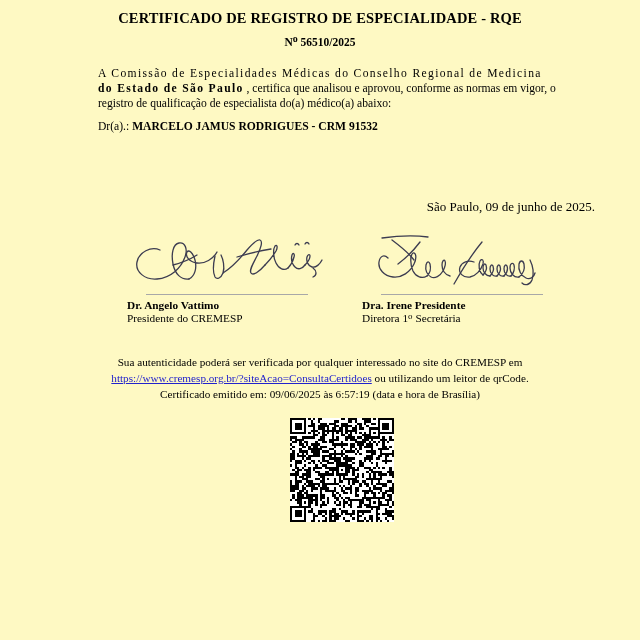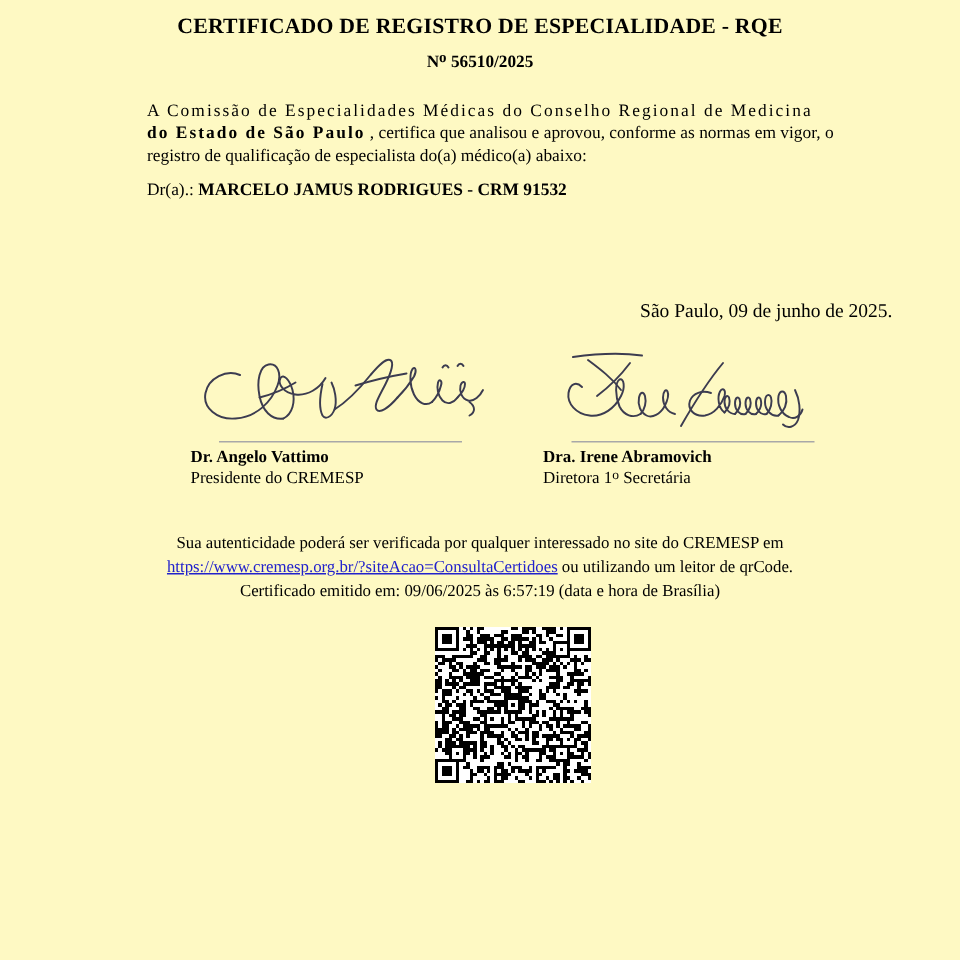--- a/index.html
+++ b/index.html
@@ -224,21 +224,21 @@
         <path d="M121 43 C124 40, 125 36, 124 33 C123 31, 121 32, 121 36 C121 40, 124 44, 128 44"></path>
         <path d="M128 44 C131 41, 132 37, 131 34 C130 32, 128 33, 128 37 C128 41, 131 45, 135 44"></path>
         <path d="M135 44 C138 41, 139 37, 138 34 C137 32, 135 33, 135 37 C135 41, 138 45, 142 44"></path>
         <path d="M142 44 C145 41, 146 37, 145 34 C144 32, 142 33, 142 37 C142 41, 145 45, 149 44"></path>
         <path d="M149 44 C152 41, 153 36, 152 33 C151 30, 148 31, 148 36 C148 41, 152 46, 157 45"></path>
         <path d="M157 45 C161 42, 163 37, 162 32 C161 28, 158 28, 157 32 C156 38, 159 44, 164 46 C168 48, 172 45, 173 41"></path>
         <path d="M168 28 C171 34, 172 42, 170 48 C168 53, 163 54, 160 51"></path>
       </g>
     </svg>
     <div class="sig-rule"></div>
-    <div class="sig-name">Dra. Irene Abramovich</div>
+    <div class="sig-name">Dra. Irene Presidente</div>
     <div class="sig-role"><span>Diretora 1</span><span class="ord">o</span><span> Secretária</span></div>
   </div>
 
   <div class="footer">
     <div class="frow">Sua autenticidade poderá ser verificada por qualquer interessado no site do CREMESP em</div>
     <div class="frow"><a class="url" href="#">https://www.cremesp.org.br/?siteAcao=ConsultaCertidoes</a><span> ou utilizando um leitor de qrCode.</span></div>
     <div class="frow">Certificado emitido em: 09/06/2025 às 6:57:19 (data e hora de Brasília)</div>
   </div>
 
   <div class="qr-wrap">

